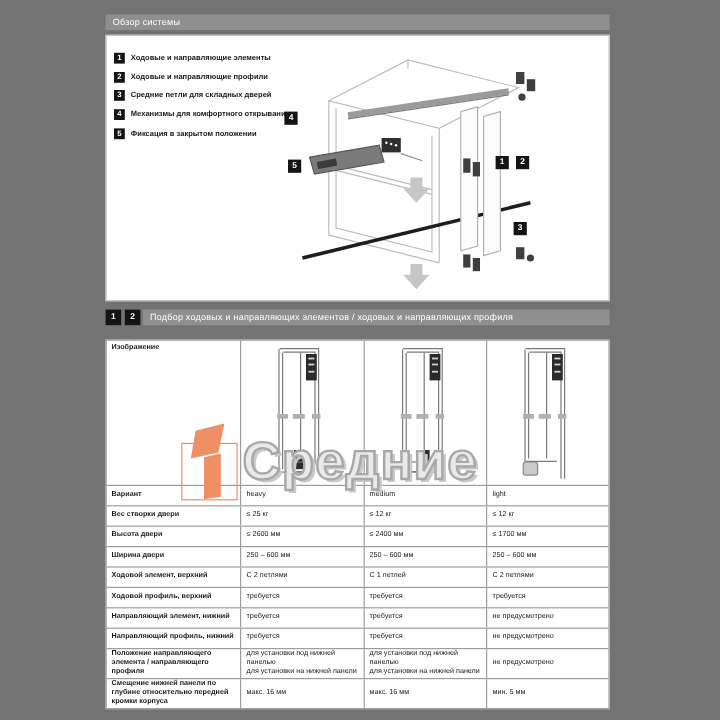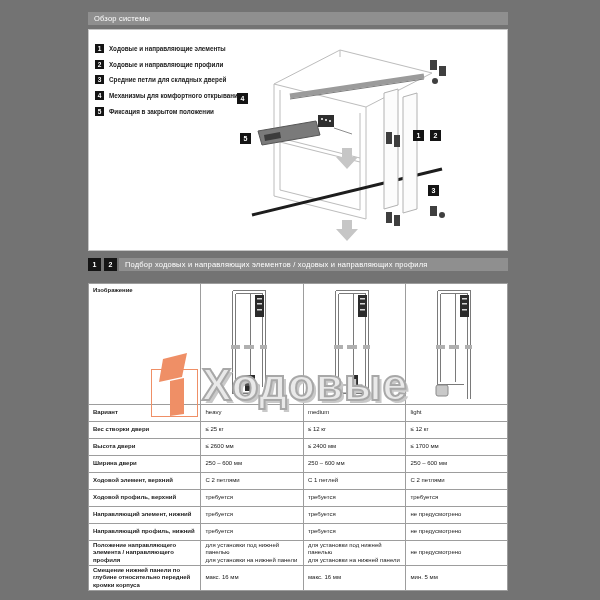--- a/index.html
+++ b/index.html
@@ -303,15 +303,15 @@
       <div class="cell valc">мин. 5 мм</div>
     </div>
 
   </div>
 
   <div class="wm-box"></div>
   <svg class="wm-logo" width="60" height="70" viewBox="0 0 60 70">
     <polygon points="17,9 41,3 36,27 13,32" fill="#ef8f66"></polygon>
     <polygon points="24,31 38,28 38,64 24,66" fill="#ef8f66"></polygon>
   </svg>
-  <div class="wm-text">Ходовые</div>
+  <div class="wm-text">Средние</div>
 
 </div>
 
 </body></html>

